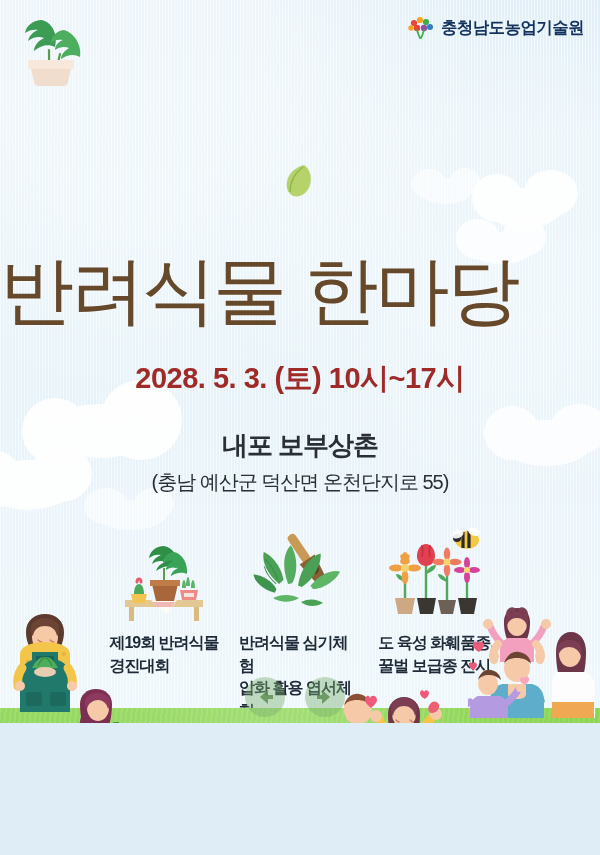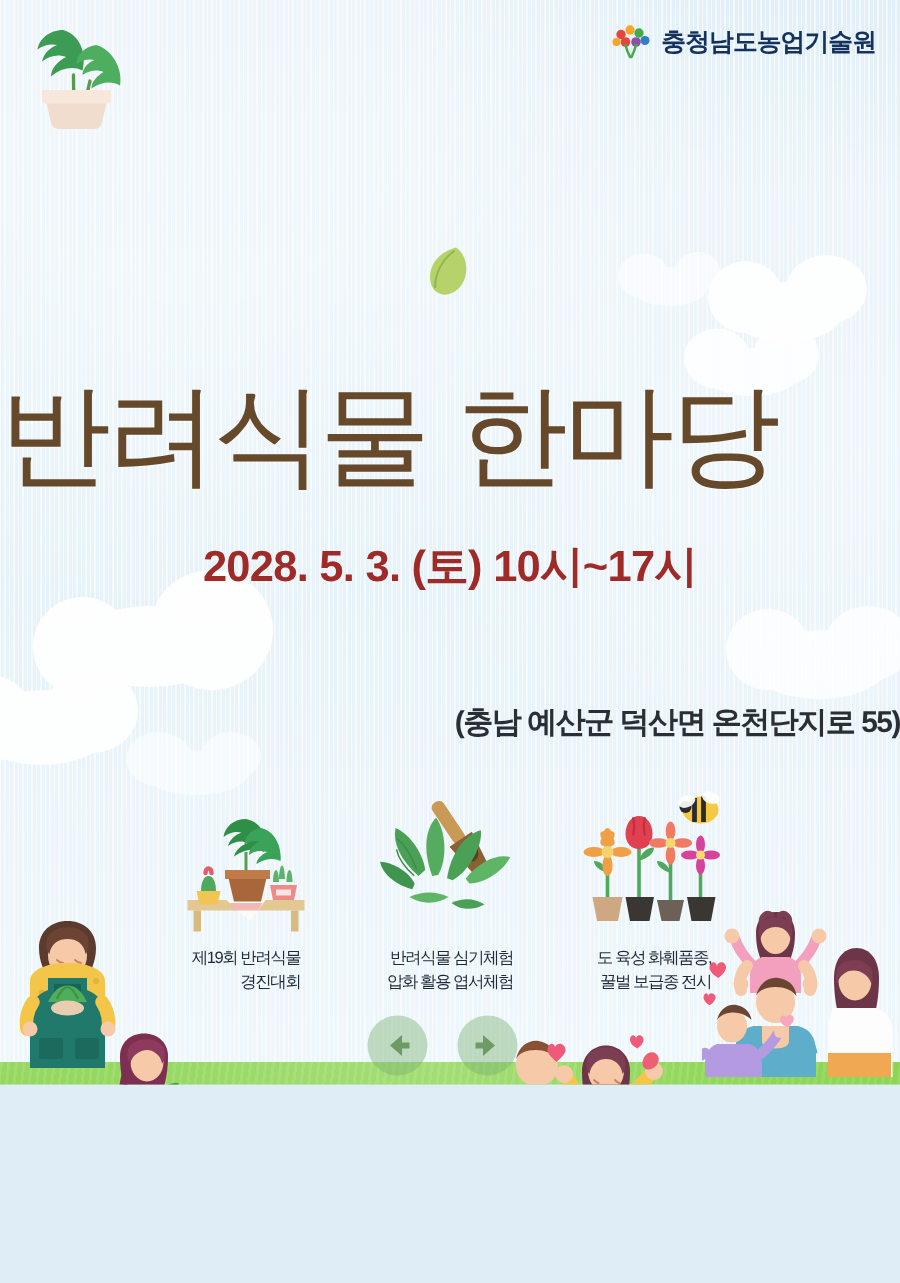--- a/index.html
+++ b/index.html
@@ -118,39 +118,39 @@
   }
 
   .venue {
     position:absolute; left:0; top:432px; width:600px;
     text-align:center;
     font-size:26px; font-weight:bold; color:#2a2f36;
     letter-spacing:-1px; line-height:1;
   }
   .venue-addr {
     position:absolute; left:0; top:472px; width:600px;
-    text-align:right;
-    font-size:20px; font-weight:700; color:#2a2f36;
+    text-align:center;
+    font-size:20px; font-weight:400; color:#2a2f36;
     letter-spacing:-1px; line-height:1;
   }
 
   
   .cards {
     position:absolute; left:0; top:524px; width:600px;
     display:flex; justify-content:center; gap:14px;
   }
   .card { width:122px; display:flex; flex-direction:column; align-items:center; }
   .card-art {
     width:114px; height:100px;
     display:flex; align-items:flex-end; justify-content:center;
   }
   .card-art svg { display:block; }
   .card-label {
-    margin-top:8px; text-align:right;
-    font-size:11px; font-weight:normal; color:#1f2a38;
+    margin-top:8px; text-align:left;
+    font-size:16px; font-weight:bold; color:#1f2a38;
     letter-spacing:-1px; line-height:1.42; white-space:pre-line;
   }
 
   
   .grass {
     position:absolute; left:0; top:708px; width:600px; height:147px;
     background:
       repeating-linear-gradient(97deg,
         rgba(255,255,255,.10) 0 2px, rgba(0,0,0,0) 2px 5px),
       linear-gradient(180deg,#7fd13f 0%, #77cc36 40%, #6fc62f 100%);
@@ -218,20 +218,21 @@
 
 
   <svg class="leaf-deco" viewBox="0 0 30 38">
     <path d="M22 3C10 6 3 16 5 26c2 9 11 11 18 5 8-7 8-22-1-28z" fill="#b5d36a"></path>
     <path d="M21 5c-8 6-13 15-13 25" stroke="#8fb84a" stroke-width="1.4" fill="none"></path>
   </svg>
 
   <div class="title-brown">반려식물 한마당</div>
 
   <div class="date-line">2028. 5. 3. (토) 10시~17시</div>
+  <div class="venue">내포 보부상촌</div>
   <div class="venue-addr">(충남 예산군 덕산면 온천단지로 55)</div>
 
   <div class="cards">
 
     <div class="card">
       <div class="card-art">
         <svg viewBox="0 0 114 100" width="114" height="100">
           <g fill="#2f8f46">
             <path d="M57 22c-8 0-14 5-15 12 4-3 8-4 12-3-5 2-8 5-9 9 4-3 9-4 13-2-5 2-8 5-9 9 7-5 14-6 20-3 3-11-2-20-12-22z"></path>
             <path d="M67 28c-7 1-11 6-11 11 3-2 7-3 10-2-4 2-7 5-7 9 4-3 8-3 12-2-4 2-7 5-7 8 6-4 12-4 16-2 1-10-4-20-13-22z" fill="#3aa357"></path>

